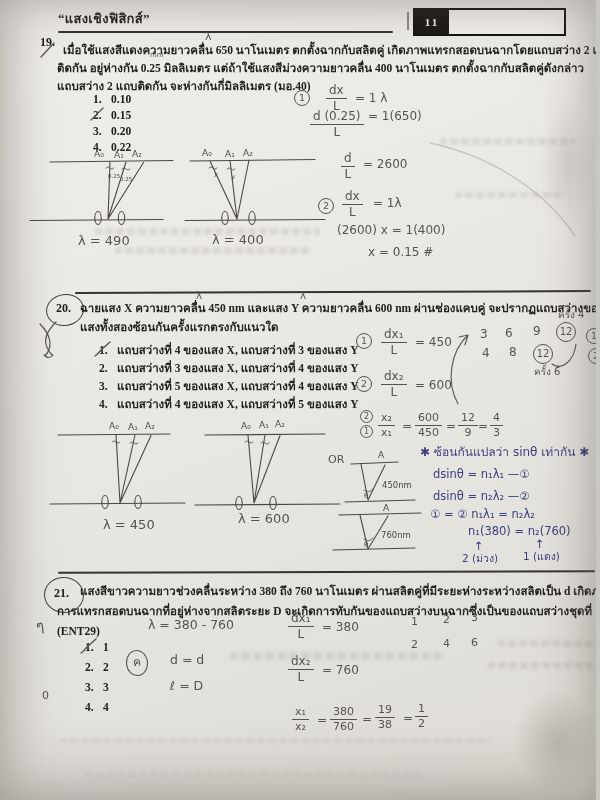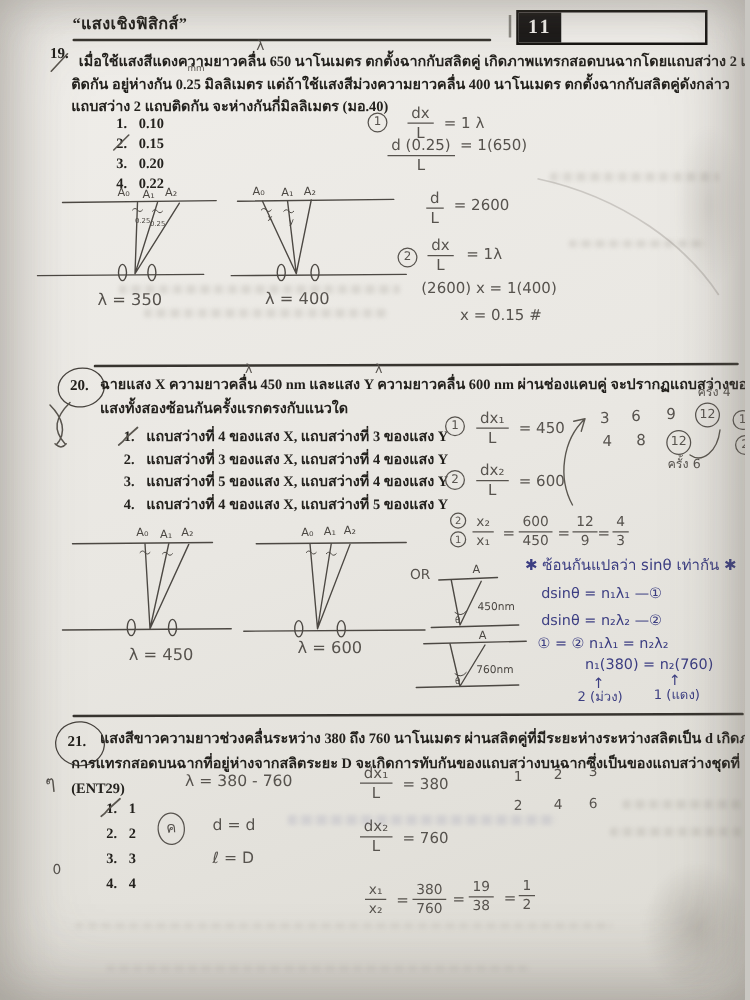--- a/index.html
+++ b/index.html
@@ -36,21 +36,21 @@
 </style>
 </head>
 <body>
 
 <div class="page">
 
   <div class="abs print" style="left:58px;top:12px;font-size:13px;letter-spacing:.3px">“แสงเชิงฟิสิกส์”</div>
   <div class="divider" style="left:58px;top:31px;width:335px"></div>
   <div class="abs" style="left:407px;top:12px;width:2px;height:18px;background:#8d8a84"></div>
   <div class="abs" style="left:413px;top:8px;width:149px;height:24px;border:2px solid #161412;display:flex;background:#f2f0ec">
-    <div style="width:34px;background:#1b1918;color:#f5f3ef;display:flex;align-items:center;justify-content:center;font-weight:700;font-size:16px;letter-spacing:2px;font-family:'Liberation Serif',serif">11</div>
+    <div style="width:34px;background:#1b1918;color:#f5f3ef;display:flex;align-items:center;justify-content:center;font-weight:700;font-size:11px;letter-spacing:2px;font-family:'Liberation Serif',serif">11</div>
   </div>
 
   <div class="abs print qnum" style="left:40px;top:36px">19.</div>
   <svg class="abs" style="left:38px;top:41px" width="20" height="18">
     <path d="M3,16 L16,2" stroke="#5a564f" stroke-width="1.3" fill="none" stroke-linecap="round"></path>
   </svg>
   <div class="abs print" style="left:63px;top:44px">เมื่อใช้แสงสีแดงความยาวคลื่น 650 นาโนเมตร ตกตั้งฉากกับสลิตคู่ เกิดภาพแทรกสอดบนฉากโดยแถบสว่าง 2 แถบ</div>
   <div class="abs print" style="left:57px;top:62px">ติดกัน อยู่ห่างกัน 0.25 มิลลิเมตร แต่ถ้าใช้แสงสีม่วงความยาวคลื่น 400 นาโนเมตร ตกตั้งฉากกับสลิตคู่ดังกล่าว</div>
   <div class="abs print" style="left:57px;top:80px">แถบสว่าง 2 แถบติดกัน จะห่างกันกี่มิลลิเมตร (มอ.40)</div>
   <div class="abs hw" style="left:205px;top:31px;font-size:11px">λ</div>
@@ -116,21 +116,21 @@
       <path d="M92,21 q2,-2.5 4,0 q2,2.5 4,0" stroke-width=".8"></path>
     </g>
     <g fill="#4c4843" font-family="DejaVu Sans" font-size="9">
       <text x="64" y="9">A₀</text>
       <text x="84" y="10">A₁</text>
       <text x="102" y="9">A₂</text>
       <text x="78" y="30" font-size="5.5">0.25</text>
       <text x="90" y="33" font-size="5.5">0.25</text>
     </g>
   </svg>
-  <div class="abs hw" style="left:78px;top:234px;font-size:13px">λ = 350</div>
+  <div class="abs hw" style="left:78px;top:234px;font-size:13px">λ = 490</div>
 
   <svg class="abs" style="left:185px;top:148px" width="150" height="108" viewBox="0 0 150 108">
     <g stroke="#4c4843" stroke-width="1.1" fill="none" stroke-linecap="round">
       <path d="M5,13 L130,11.5"></path>
       <path d="M52,71 L25,13 M52,71 L45,12.5 M52,71 L64,12"></path>
       <path d="M0,72.5 L140,71.5"></path>
       <ellipse cx="40" cy="70" rx="3.2" ry="6.5"></ellipse>
       <ellipse cx="67" cy="70" rx="3.2" ry="6.5"></ellipse>
       <path d="M24,20 q2,-2.5 4,0 q2,2.5 4,0" stroke-width=".8"></path>
       <path d="M42,21 q2,-2.5 4,0 q2,2.5 4,0" stroke-width=".8"></path>

